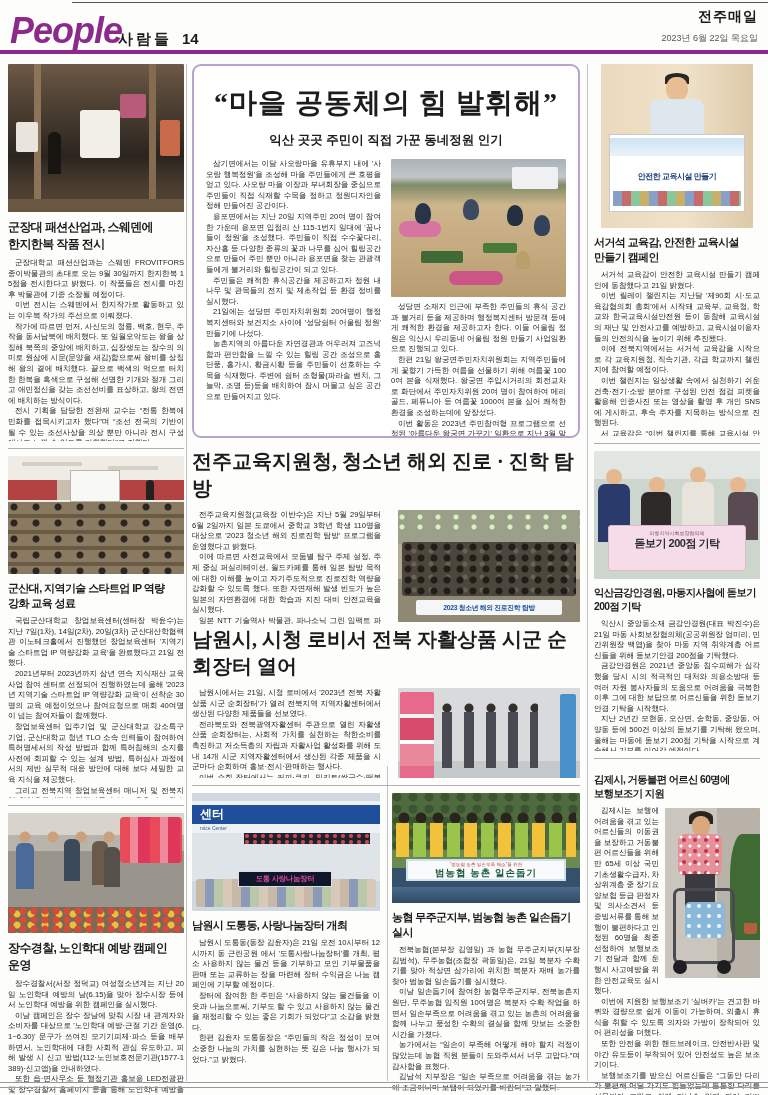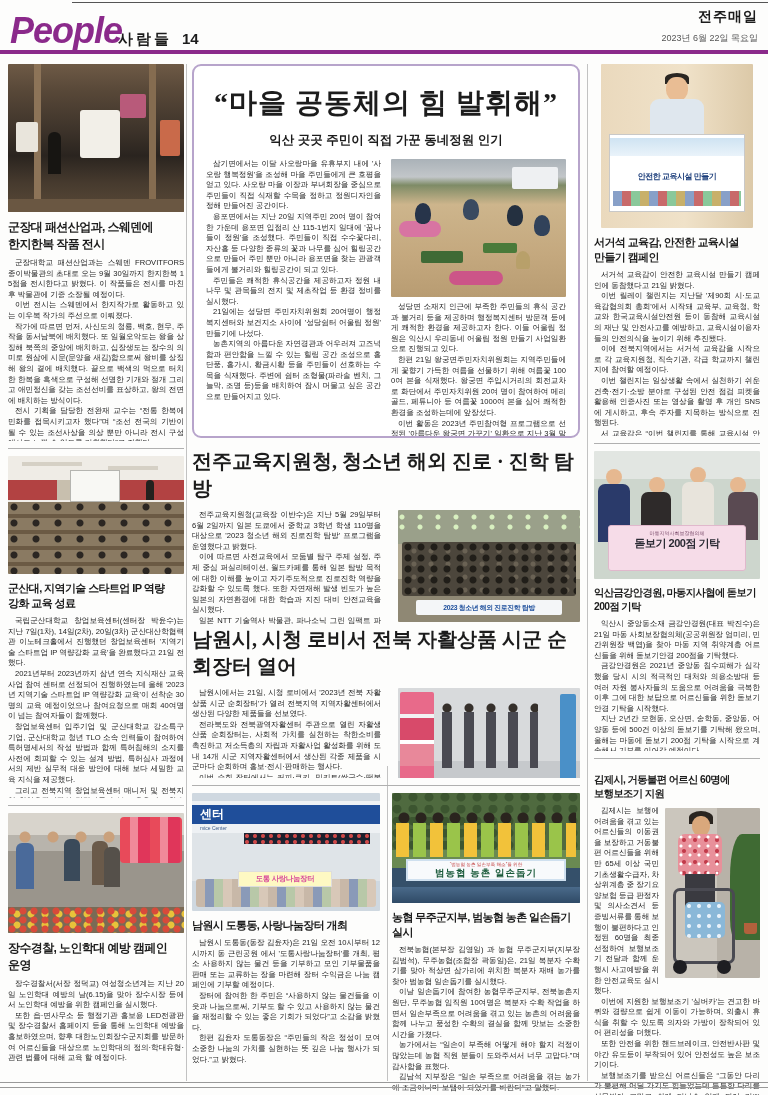--- a/index.html
+++ b/index.html
@@ -137,21 +137,21 @@
   
   .p-dotong{width:100%;height:118px;background:#cfd8e0;}
   .p-dotong .building{left:0;right:0;top:8px;bottom:30px;background:linear-gradient(180deg,#eef1f4 0 40%,#dfe4e8 40% 100%);}
   .p-dotong .sign{left:0;right:0;top:12px;height:19px;background:#1f4e9a;color:#fff;
       font-size:12px;font-weight:bold;line-height:19px;padding-left:8px;box-sizing:border-box;}
   .p-dotong .signsub{left:8px;top:32px;font-size:5px;color:#3a5a8a;}
   .p-dotong .led{left:52px;right:10px;top:40px;height:11px;background:#1c2230;
       background-image:radial-gradient(circle at 3px 3px,#d04a4a 1.5px,transparent 2.5px);background-size:8px 6px;}
   .p-dotong .people{left:4px;right:4px;bottom:4px;height:28px;
       background-image:repeating-linear-gradient(90deg,#c8b8a8 0 9px,#8a9ab8 9px 18px,#b8c8a8 18px 27px,#d8c8b8 27px 36px);border-radius:3px;}
-  .p-dotong .banner{left:46px;width:92px;bottom:24px;height:14px;background:#fef9c3;border:1px solid #ddd;
+  .p-dotong .banner{left:46px;width:92px;bottom:24px;height:14px;background:#0f172a;border:1px solid #ddd;
       text-align:center;font-size:7.4px;font-weight:bold;color:#d84a9a;line-height:14px;letter-spacing:-0.3px;margin-top:35px;}
   
   .p-muju{width:100%;height:110px;background:linear-gradient(180deg,#4f6a3f 0 52%,#6a8a52 52% 68%,#35506a 68% 100%);
       background-blend-mode:normal;}
   .p-muju .foliage{left:0;right:0;top:0;height:56px;
       background-image:radial-gradient(circle at 5px 4px,#3c5530 4px,transparent 5px);background-size:16px 12px;}
   .p-muju .heads{left:4px;right:4px;top:18px;height:14px;
       background-image:radial-gradient(circle at 8px 7px,#2a241e 5px,transparent 6px);background-size:17px 14px;}
   .p-muju .vests{left:4px;right:4px;top:30px;height:34px;
       background-image:repeating-linear-gradient(90deg,#f2c23a 0 13px,transparent 13px 17px,#9ac44a 17px 30px,transparent 30px 34px);}
@@ -251,20 +251,21 @@
           <span class="hd"></span>
         <span class="pe1"></span>
           <span class="pe2"></span>
           <span class="pe3"></span>
           <span class="pe4"></span>
         <span class="produce"></span>
       </div>
       <h2 class="art-headline">장수경찰, 노인학대 예방 캠페인 운영</h2>
       <div class="body">
           <p class="para">장수경찰서(서장 정덕교) 여성청소년계는 지난 20일 노인학대 예방의 날(6.15)을 맞아 장수시장 등에서 노인학대 예방을 위한 캠페인을 실시했다.</p>
+          <p class="para">이날 캠페인은 장수 장날에 맞춰 시장 내 관계자와 소비자를 대상으로 '노인학대 예방·근절 기간 운영(6.1~6.30)' 문구가 쓰여진 모기기피제·파스 등을 배부하면서, 노인학대에 대한 사회적 관심 유도하고, 피해 발생 시 신고 방법(112·노인보호전문기관(1577-1389)·신고앱)을 안내하였다.</p>
           <p class="para">또한 읍·면사무소 등 행정기관 홍보용 LED전광판 및 장수경찰서 홈페이지 등을 통해 노인학대 예방을 홍보하였으며, 향후 대한노인회장수군지회를 방문하여 어르신들을 대상으로 노인학대의 정의·학대유형·관련 법률에 대해 교육 할 예정이다.</p>
         </div>
 
     </div>
   </div>
 
   <div class="col col-center">
 
     <div class="main-box">
       <h1 class="main-headline">“마을 공동체의 힘 발휘해”</h1>

